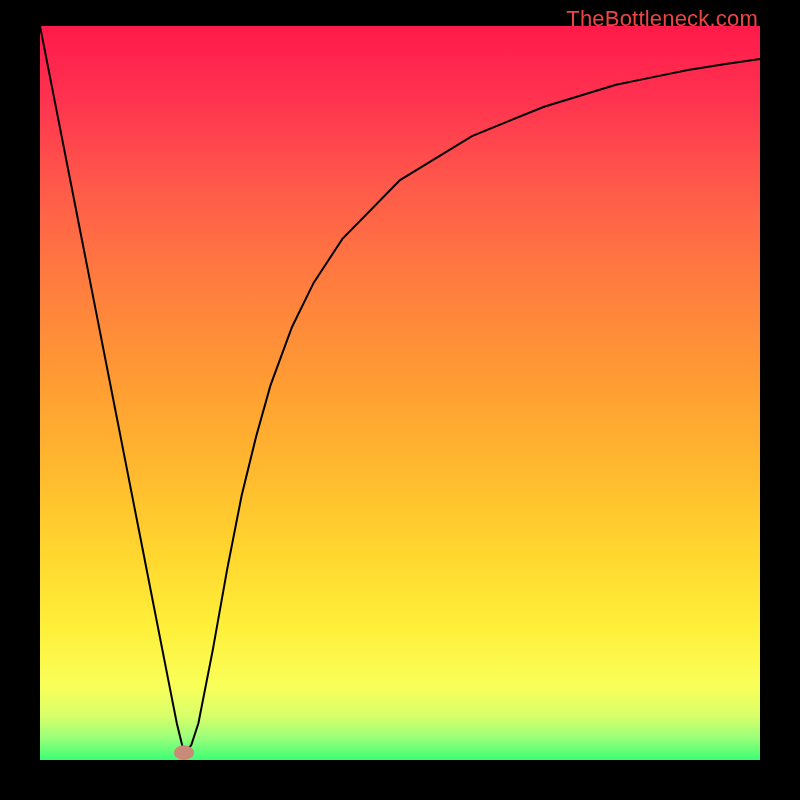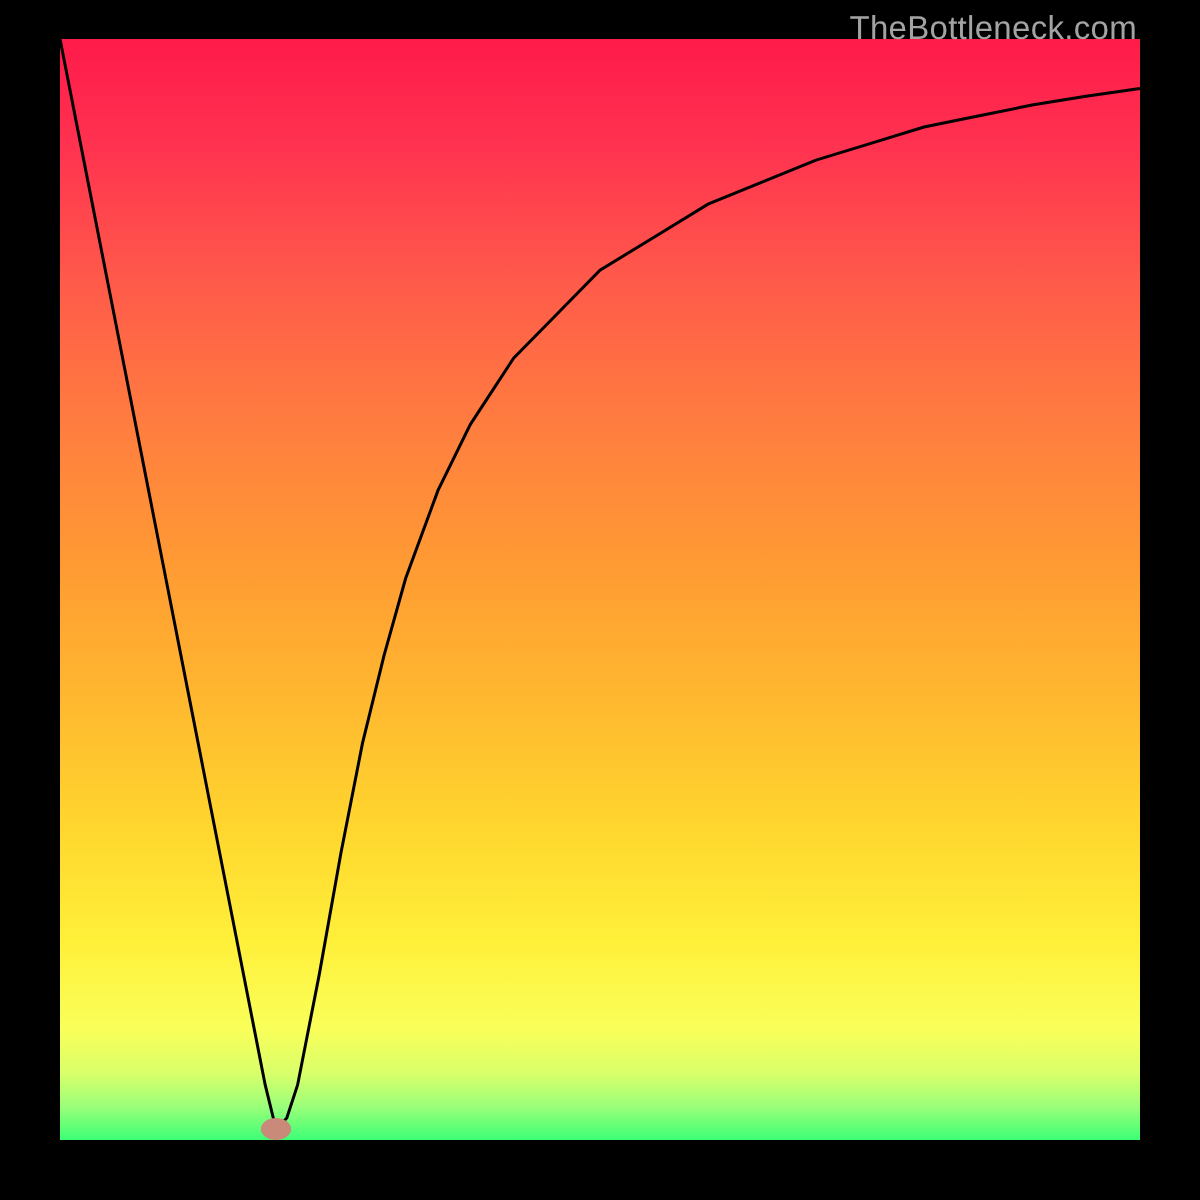--- a/index.html
+++ b/index.html
@@ -22,21 +22,21 @@
     left: 40px;
     top: 26px;
     width: 720px;
     height: 734px;
     overflow: hidden;
   }
   .watermark {
     position: absolute;
     top: 6px;
     right: 42px;
-    color: #a3a3a3;
+    color: #ef4444;
     font-size: 22px;
     font-weight: 500;
     letter-spacing: 0.2px;
     z-index: 5;
   }
   svg {
     display: block;
     width: 720px;
     height: 734px;
   }

